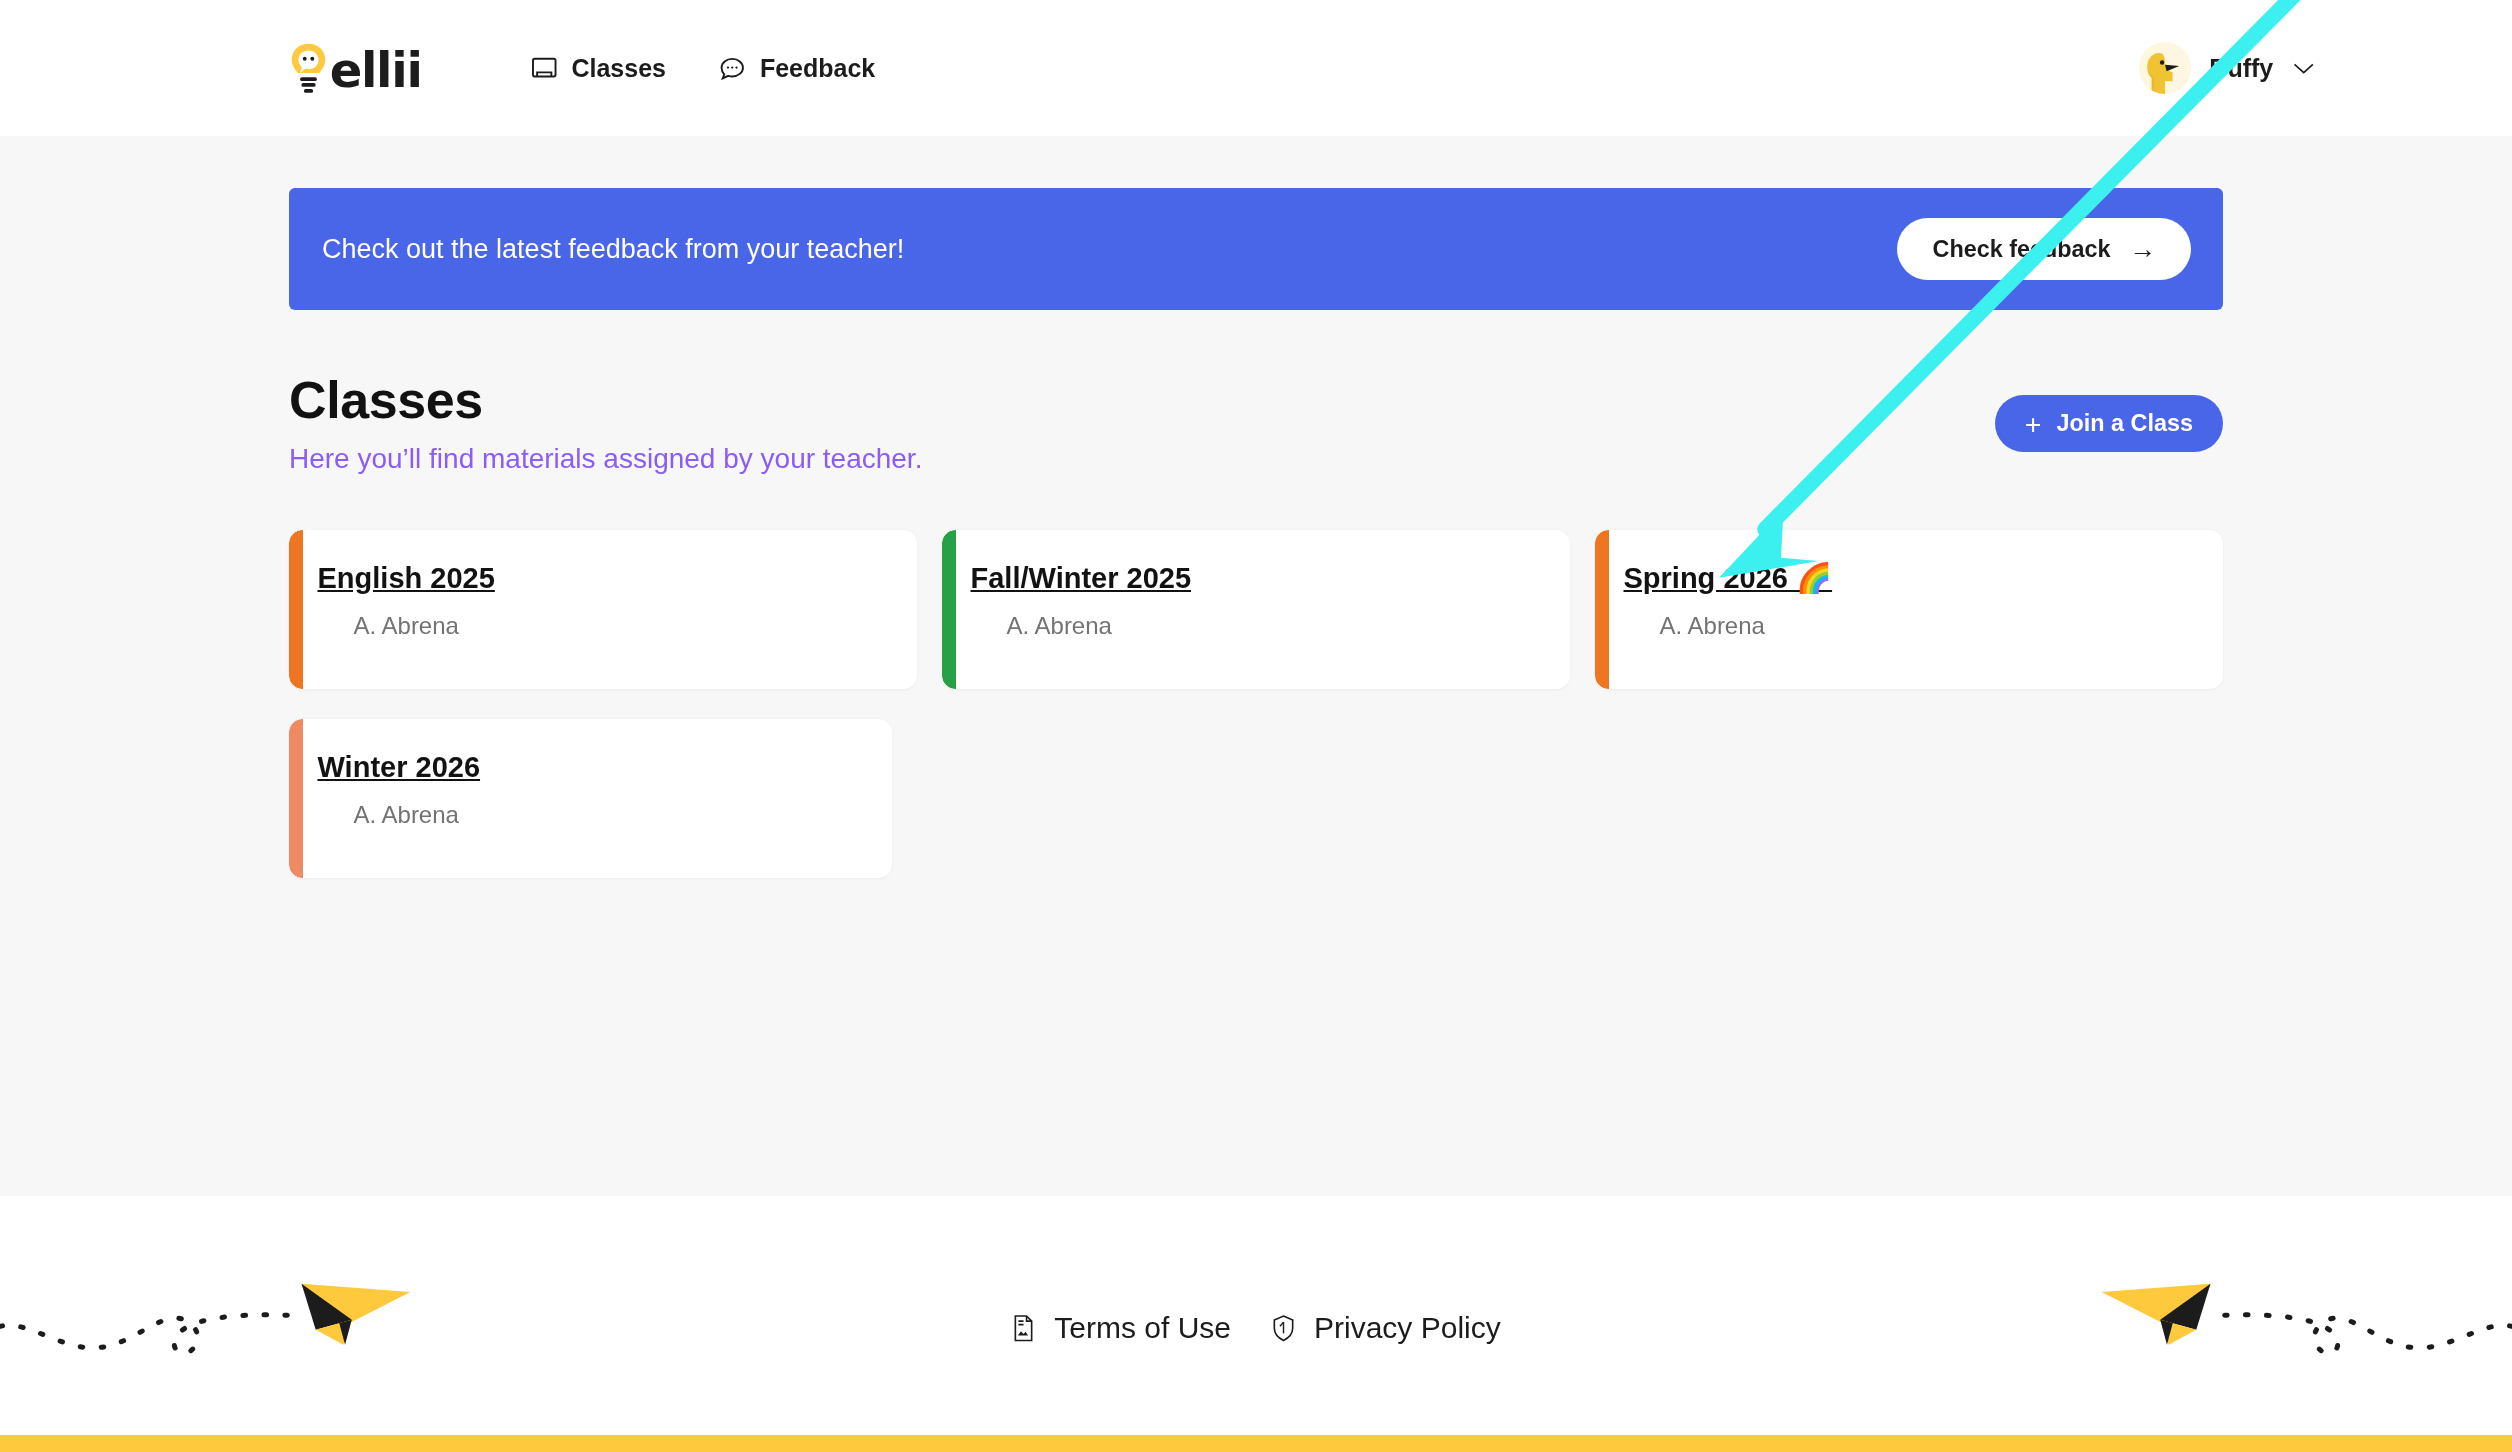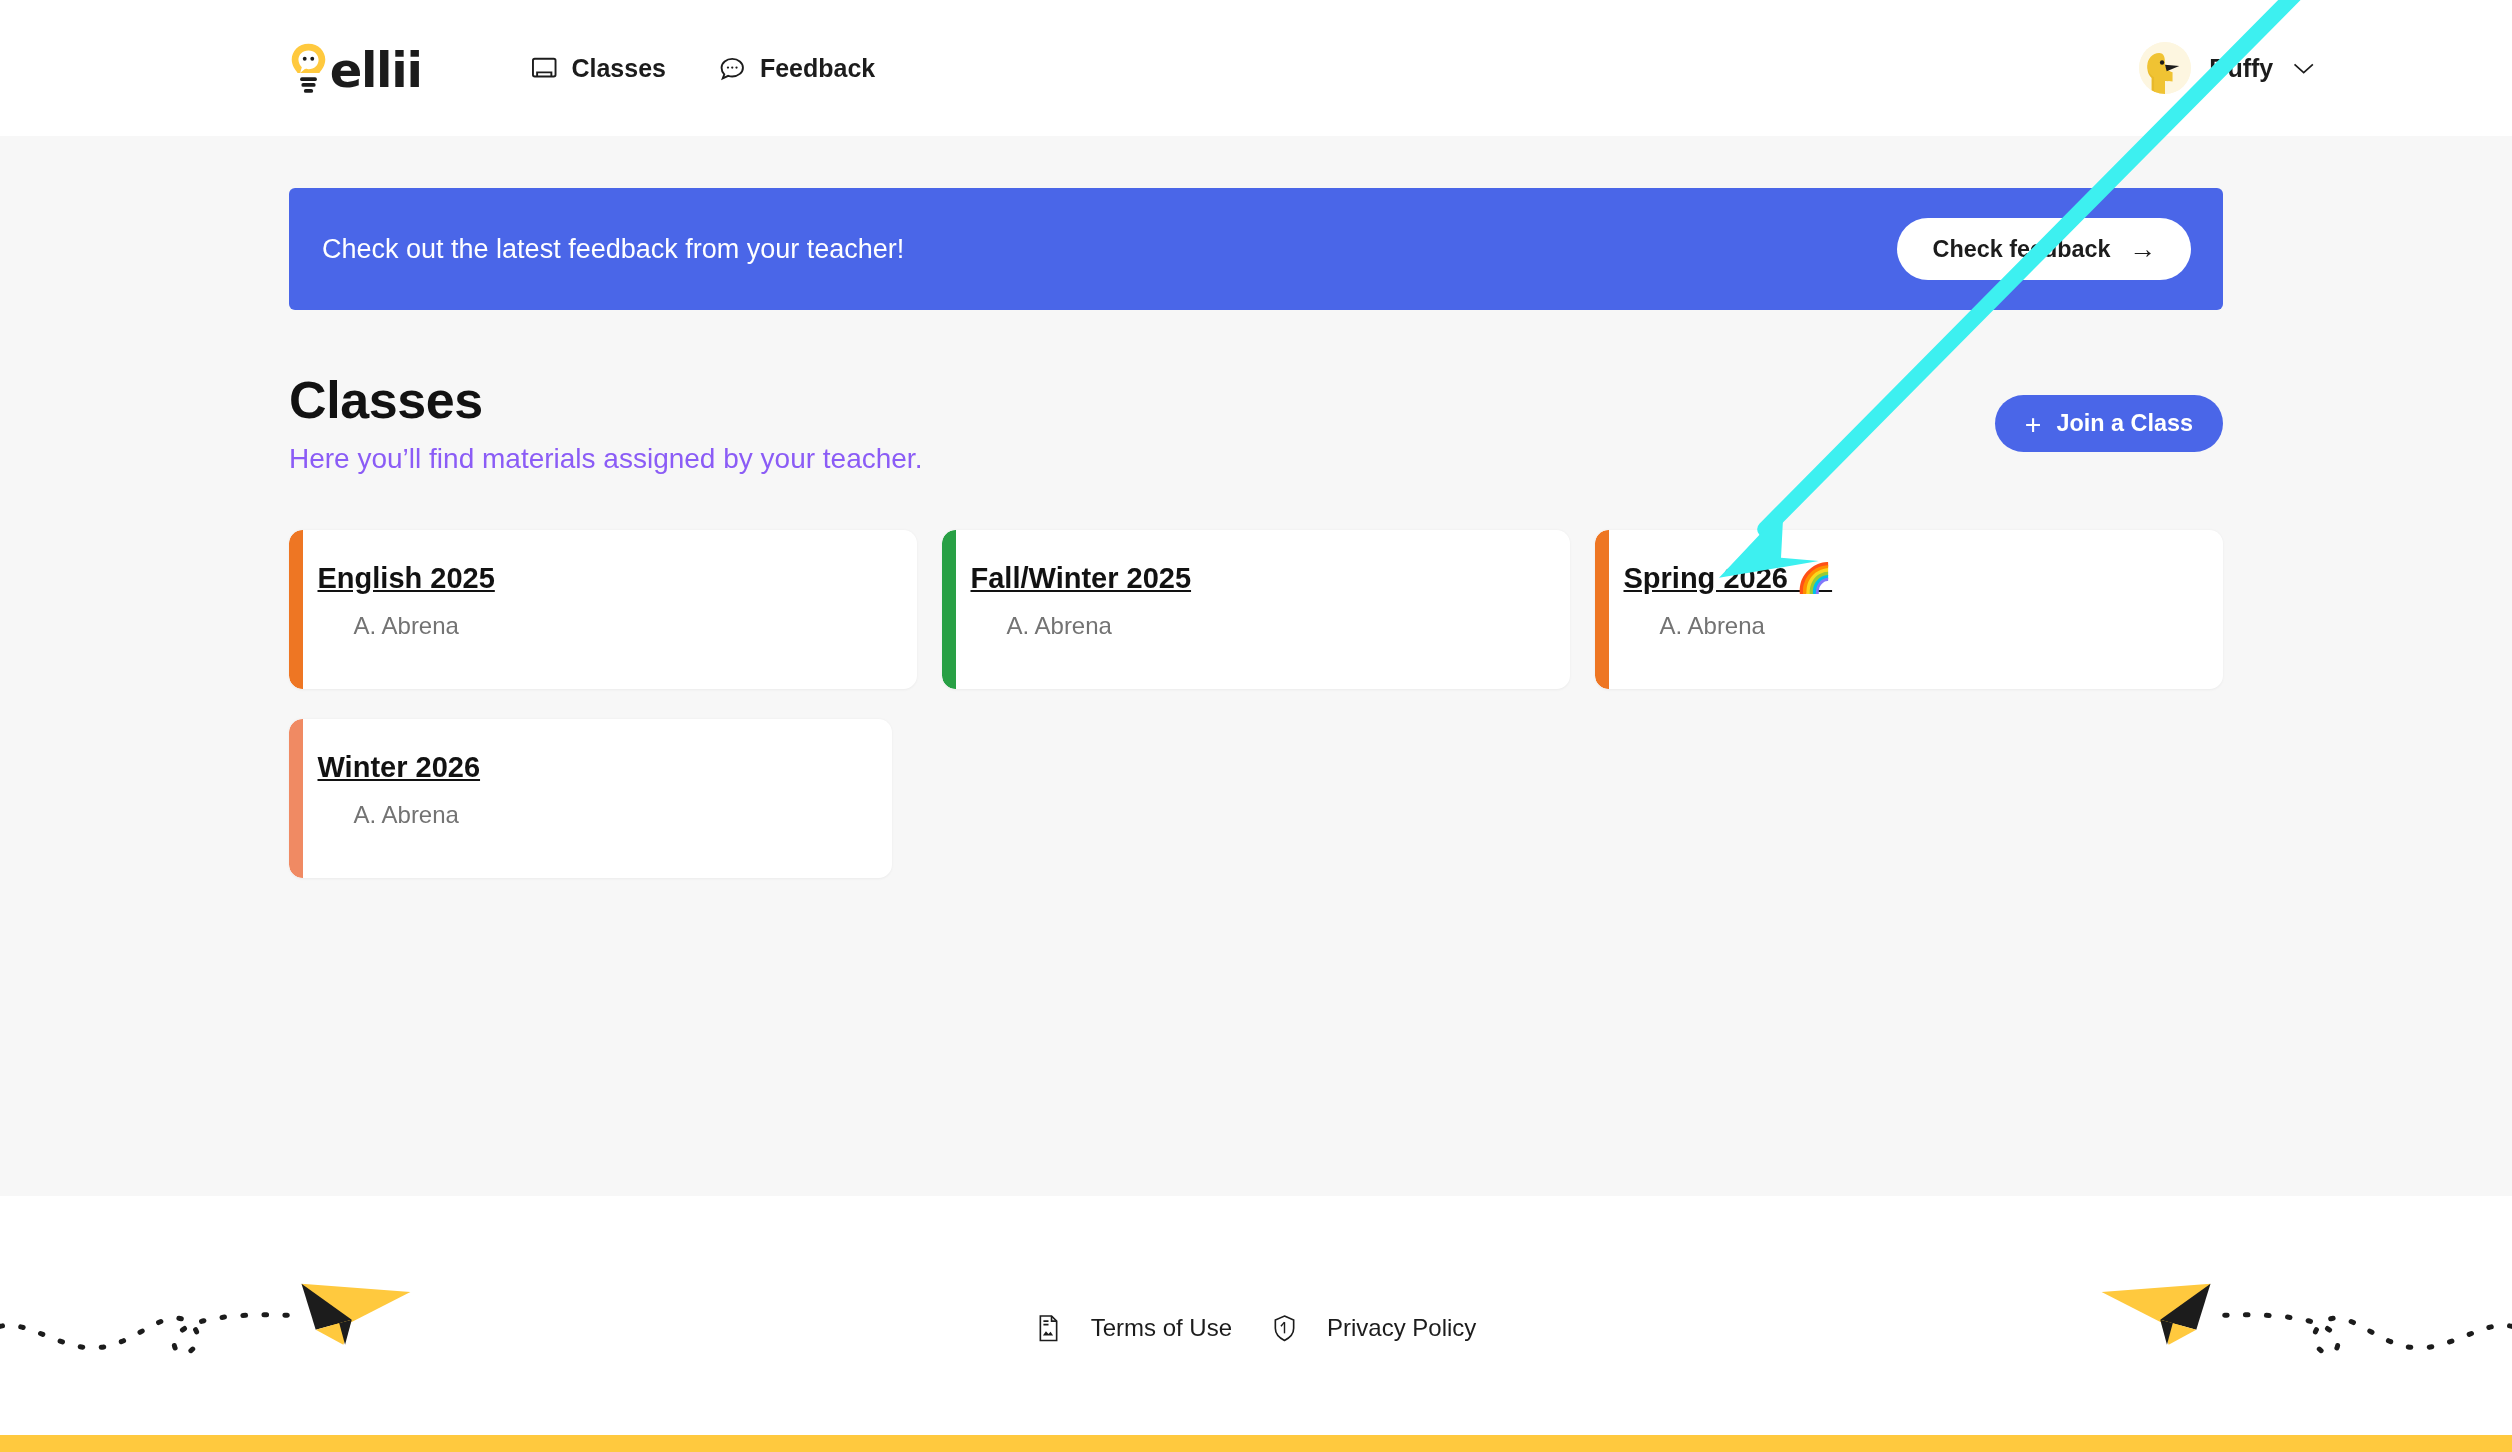--- a/index.html
+++ b/index.html
@@ -236,22 +236,22 @@
     display: flex;
     align-items: center;
     gap: 40px;
     position: relative;
     z-index: 3;
     margin-top: 8.4px;
   }
   .footer-link {
     display: flex;
     align-items: center;
-    gap: 30px;
-    font-size: 24px;
+    gap: 18px;
+    font-size: 30px;
     color: #1c1c1c;
     cursor: pointer;
     white-space: nowrap;
   }
   .footer-icon { width: 25px; height: 28.5px; display:block; }
 
   .plane-left {
     position: absolute;
     left: 0; top: 44px;
     width: 469px; height: 151px;

